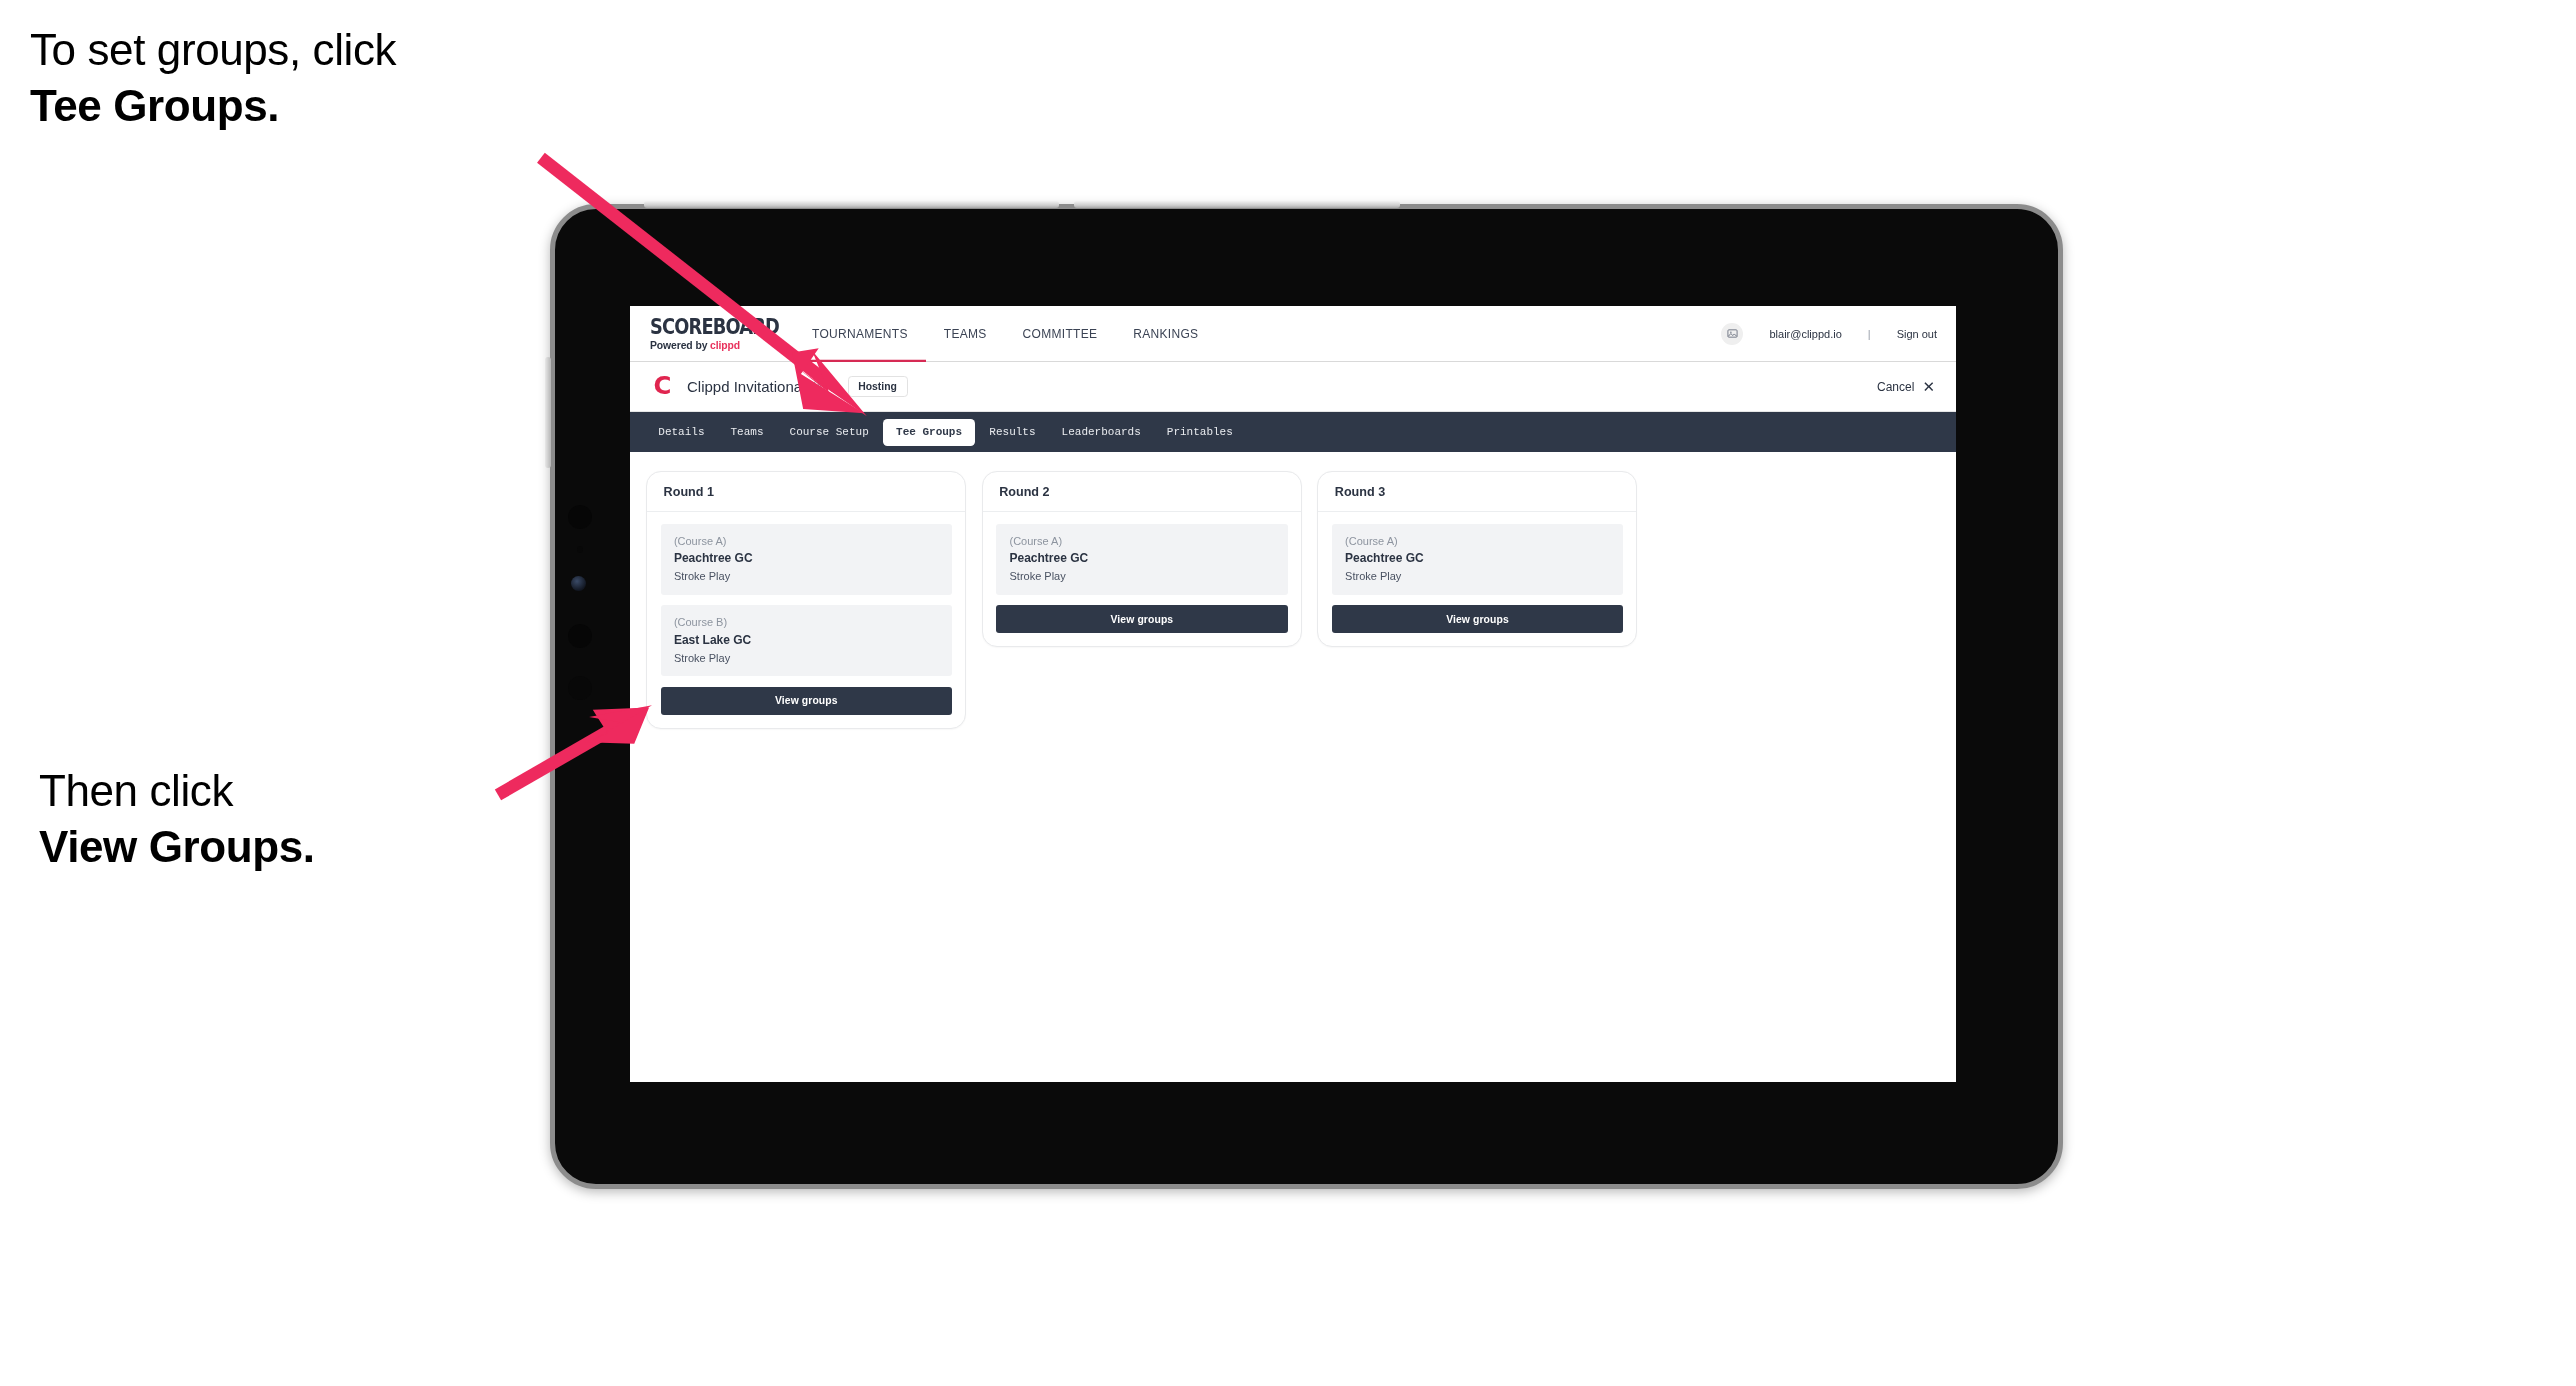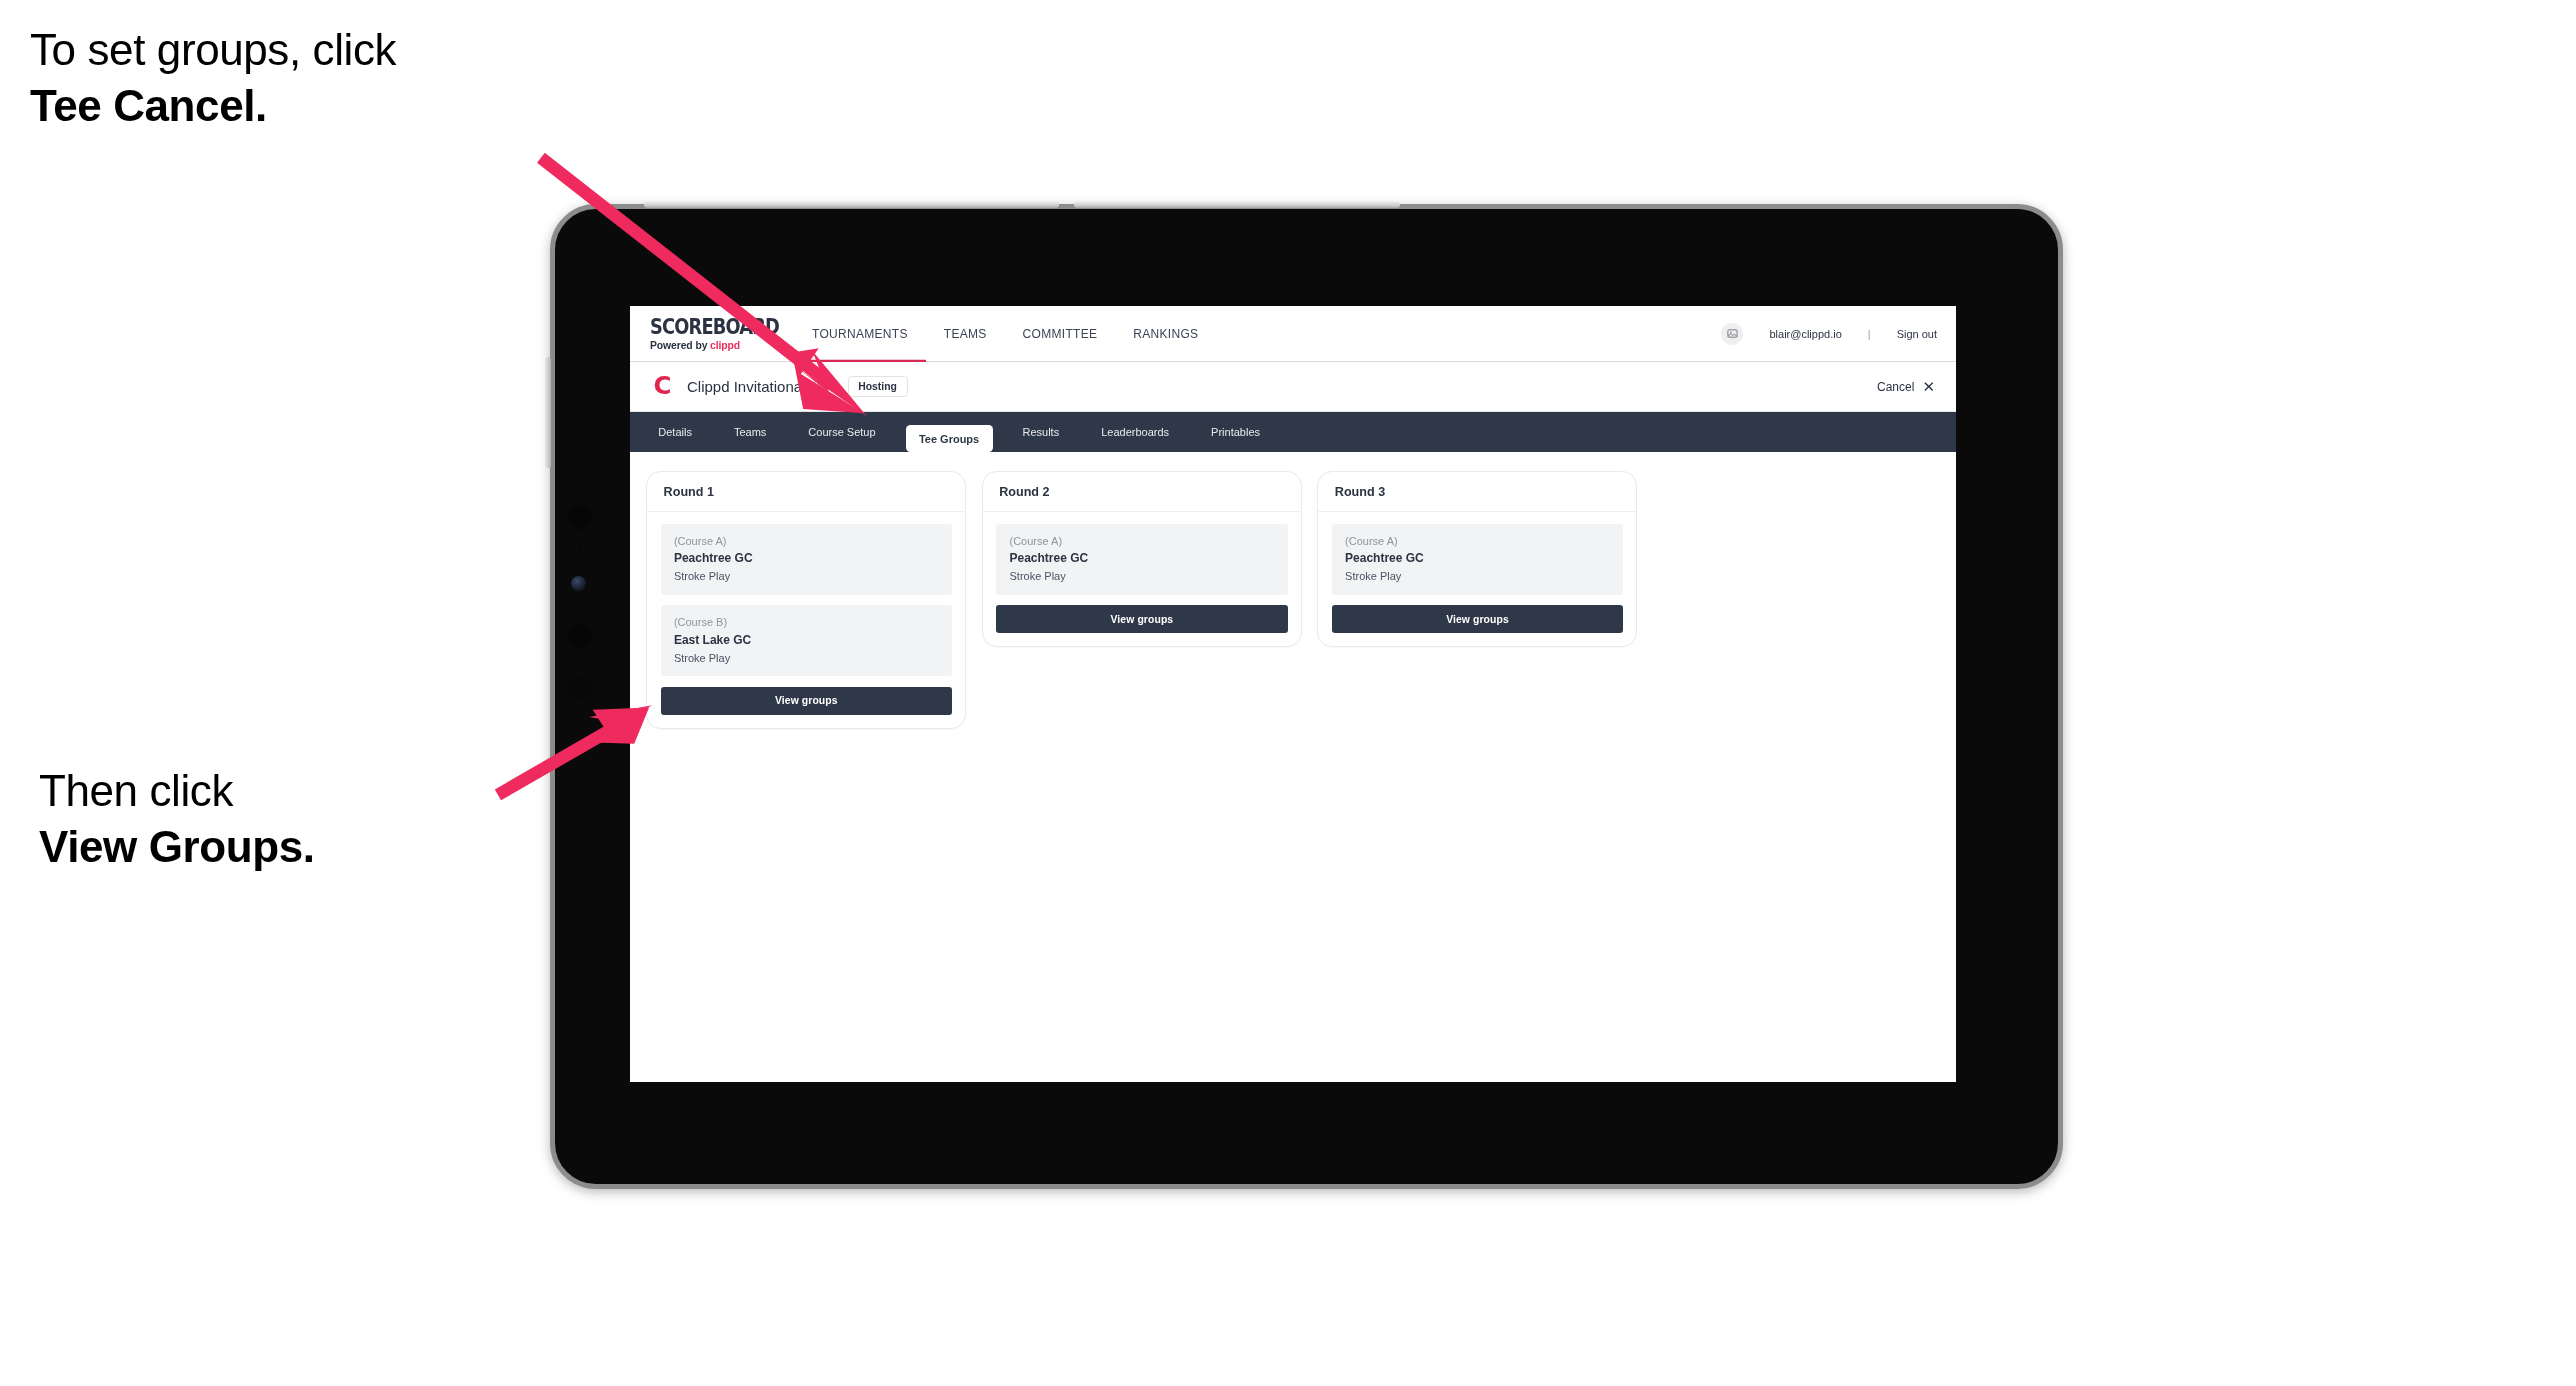--- a/index.html
+++ b/index.html
@@ -106,21 +106,21 @@
     border-radius: 3.7px; font-size: 10.4px; font-weight: 700; color: #2b3342; background: #fff;
   }
   #t-cancel {
     position: absolute; right: 21px; display: flex; align-items: center; gap: 8.1px;
     font-size: 12px; color: #2b3342; cursor: pointer;
   }
   #t-cancel .x { font-size: 15px; line-height: 1; }
 
   
   #subtabs {
-    height: 40px; background: #2f3848; display: flex; align-items: flex-end; padding-left: 16.3px; gap: 18px;
+    height: 40px; background: #2f3848; display: flex; align-items: center; padding-left: 16.3px; gap: 2px; font-family: Liberation Mono, monospace;
   }
   .subtab {
     font-size: 11px; color: #e9ebef; padding: 0 12px; height: 40px;
     display: flex; align-items: center; cursor: pointer; border-radius: 0;
   }
   .subtab.active {
     background: #ffffff; color: #2f3848; font-weight: 700;
     height: 27px; border-radius: 4.4px; padding: 0 13.3px;
   }
 
@@ -145,21 +145,21 @@
     font-family: "Liberation Sans", sans-serif; letter-spacing: 0.1px;
   }
 </style>
 </head>
 <body>
 
 <div id="stage">
 
   <div class="callout" id="callout-top">
     <div class="line1">To set groups, click</div>
-    <div class="line2">Tee Cancel.</div>
+    <div class="line2">Tee Groups.</div>
   </div>
 
   <div class="callout" id="callout-bottom">
     <div class="line1">Then click</div>
     <div class="line2">View Groups.</div>
   </div>
 
   <div id="tablet">
     <div id="tablet-top-edge"></div>
     <div id="tablet-top-edge2"></div>

